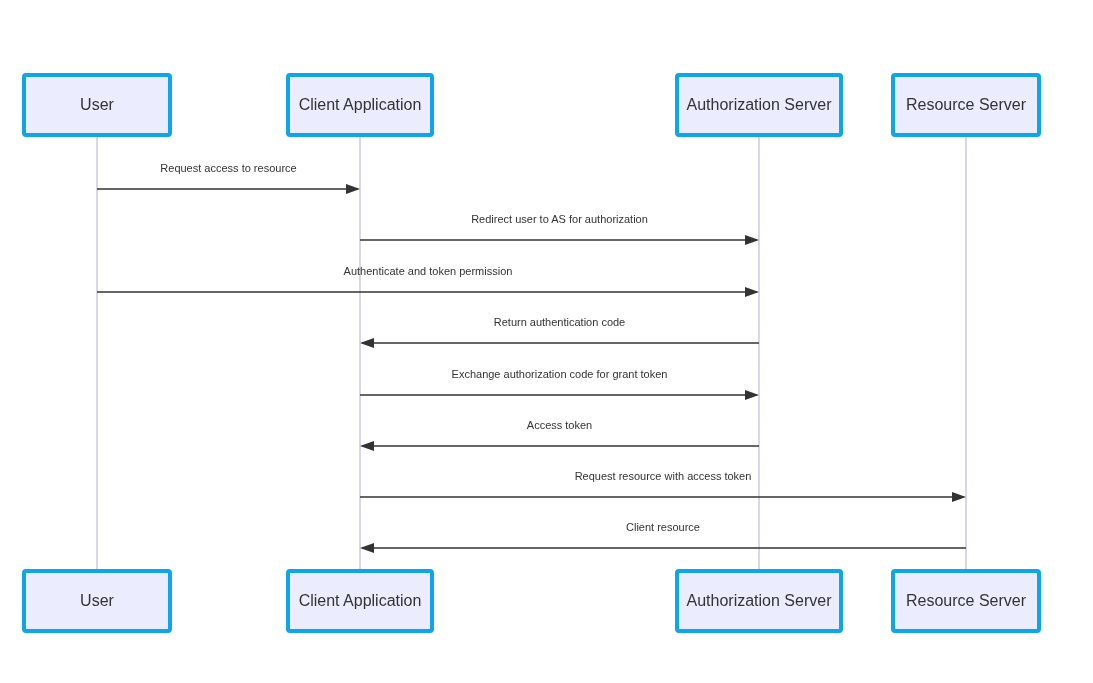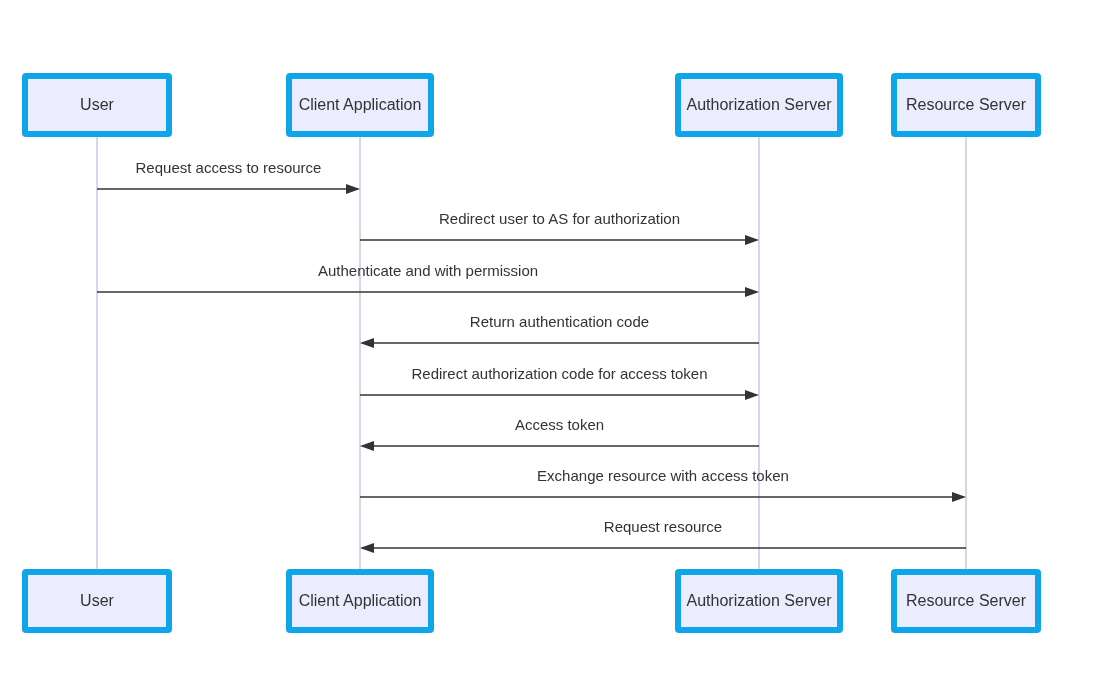--- a/index.html
+++ b/index.html
@@ -17,35 +17,35 @@
   }
   #canvas {
     position: absolute;
     left: 0;
     top: 0;
   }
   .actor-box {
     position: absolute;
     box-sizing: border-box;
     background: #ECECFF;
-    border: 6px solid #0ea5e9;
+    border: 4px solid #0ea5e9;
     border-radius: 4px;
     display: flex;
     align-items: center;
     justify-content: center;
   }
   .actor-label {
     font-size: 16px;
     color: #333333;
     white-space: nowrap;
   }
   .message-label {
     position: absolute;
     transform: translateX(-50%);
-    font-size: 15px;
+    font-size: 11px;
     line-height: 20px;
     color: #333333;
     white-space: nowrap;
     text-align: center;
   }
 </style>
 </head>
 <body>
 
 <div class="stage">
@@ -81,26 +81,26 @@
       <div class="actor-box" style="left: 675px; top: 73px; width: 168px; height: 64px;">
         <span class="actor-label">Authorization Server</span>
       </div>
       <div class="actor-box" style="left: 891px; top: 73px; width: 150px; height: 64px;">
         <span class="actor-label">Resource Server</span>
       </div>
     </div>
   <div id="messages">
       <div class="message-label" style="left: 228.5px; top: 158px;">Request access to resource</div>
       <div class="message-label" style="left: 559.5px; top: 209px;">Redirect user to AS for authorization</div>
-      <div class="message-label" style="left: 428px; top: 261px;">Authenticate and with permission</div>
+      <div class="message-label" style="left: 428px; top: 261px;">Authenticate and token permission</div>
       <div class="message-label" style="left: 559.5px; top: 312px;">Return authentication code</div>
-      <div class="message-label" style="left: 559.5px; top: 364px;">Redirect authorization code for access token</div>
+      <div class="message-label" style="left: 559.5px; top: 364px;">Exchange authorization code for grant token</div>
       <div class="message-label" style="left: 559.5px; top: 415px;">Access token</div>
-      <div class="message-label" style="left: 663px; top: 466px;">Exchange resource with access token</div>
-      <div class="message-label" style="left: 663px; top: 517px;">Request resource</div>
+      <div class="message-label" style="left: 663px; top: 466px;">Request resource with access token</div>
+      <div class="message-label" style="left: 663px; top: 517px;">Client resource</div>
     </div>
   <div id="actors-bottom">
       <div class="actor-box" style="left: 22px; top: 569px; width: 150px; height: 64px;">
         <span class="actor-label">User</span>
       </div>
       <div class="actor-box" style="left: 286px; top: 569px; width: 148px; height: 64px;">
         <span class="actor-label">Client Application</span>
       </div>
       <div class="actor-box" style="left: 675px; top: 569px; width: 168px; height: 64px;">
         <span class="actor-label">Authorization Server</span>

